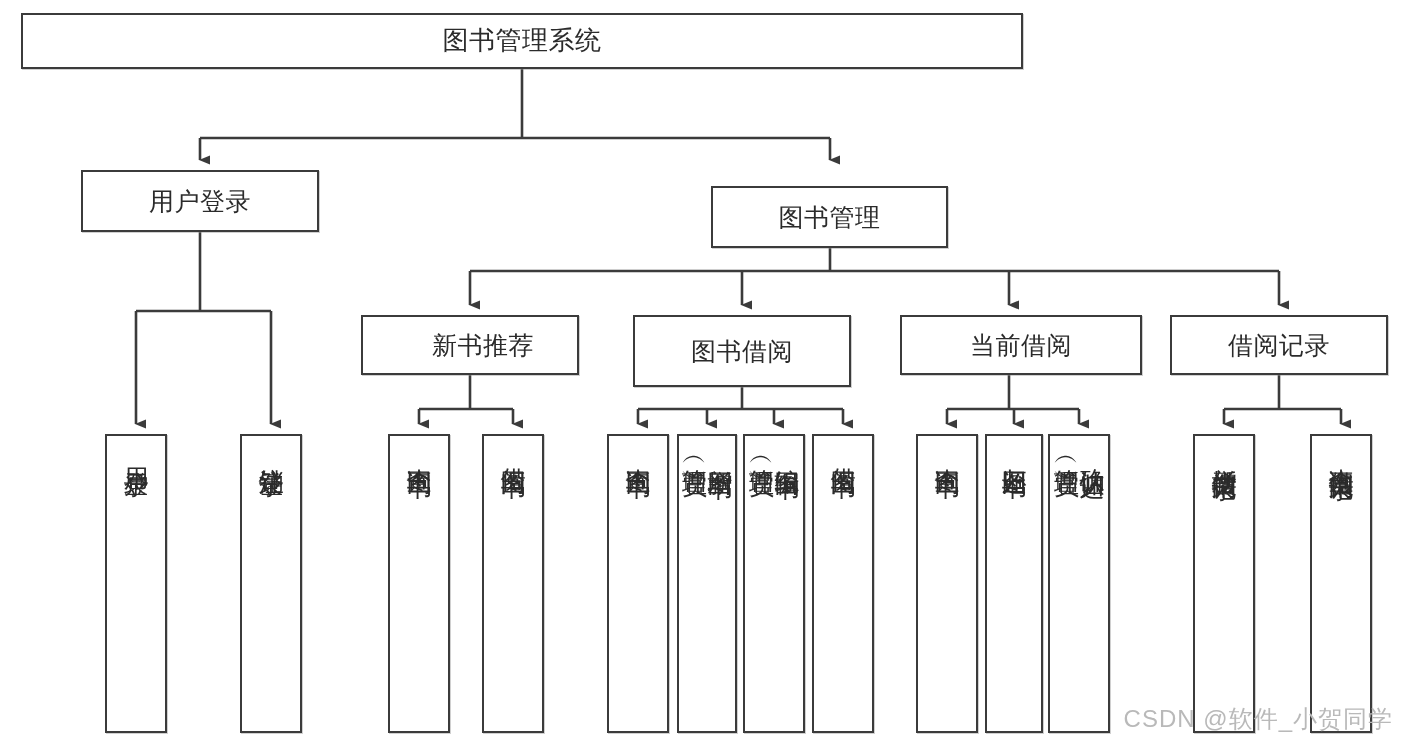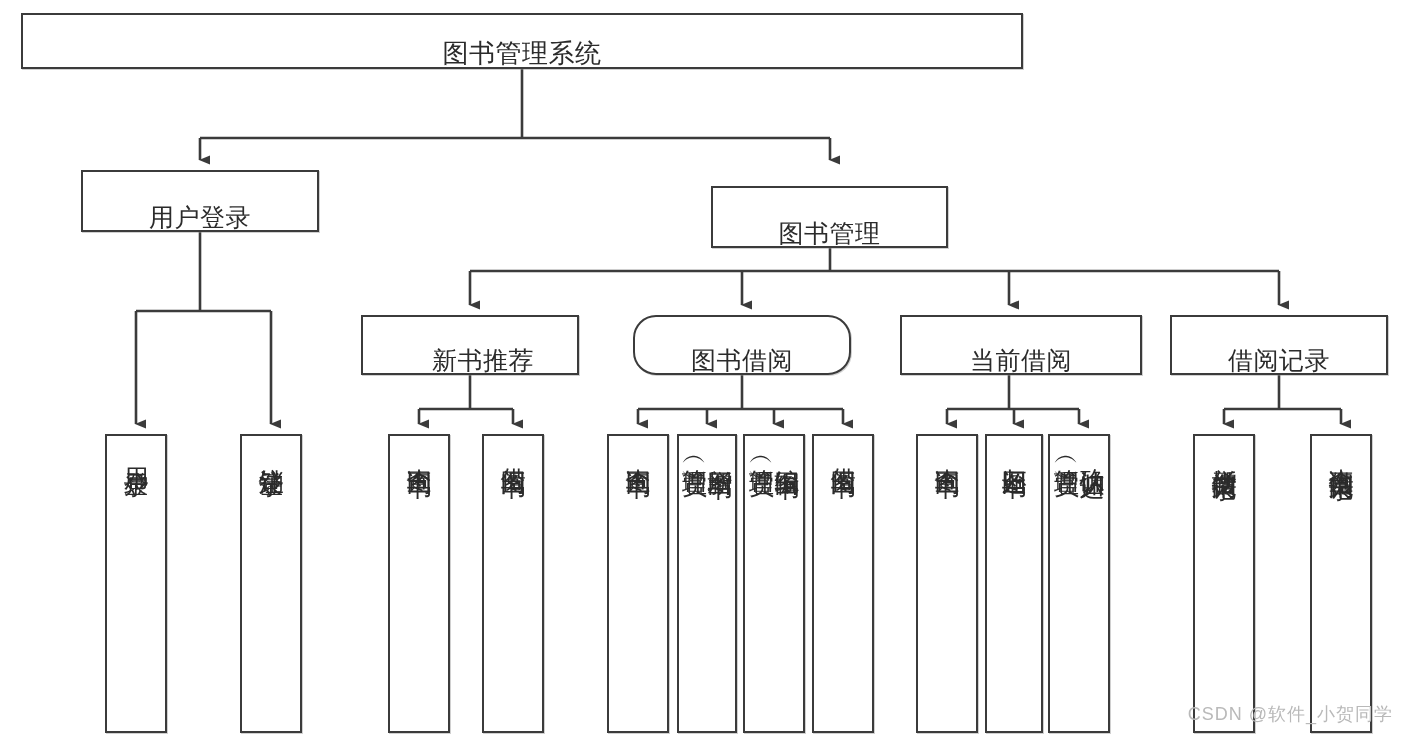--- a/index.html
+++ b/index.html
@@ -24,21 +24,21 @@
     width: 1405px;
     height: 747px;
     pointer-events: none;
   }
   .node {
     position: absolute;
     box-sizing: border-box;
     border: 2.5px solid #3b3b3b;
     background: #ffffff;
     display: flex;
-    align-items: flex-end;
+    align-items: center;
     justify-content: center;
     color: #2b2b2b;
     box-shadow: 1px 1px 0 rgba(150,150,150,0.45);
   }
   .node .txt {
     display: block;
     text-align: center;
     line-height: 1.05;
     letter-spacing: 0.5px;
   }
@@ -57,22 +57,22 @@
     line-height: 1.02;
     letter-spacing: 2px;
     white-space: pre-line;
   }
   .node.root {
     font-size: 26px;
   }
   #watermark {
     position: absolute;
     right: 12px;
-    bottom: 21px;
-    font-size: 18px;
+    bottom: 12px;
+    font-size: 24px;
     color: #b9b9b9;
     letter-spacing: 1px;
     user-select: none;
   }
 </style>
 </head>
 <body>
 
 <div id="stage">
 
@@ -133,21 +133,21 @@
   <div class="node h" style="left: 81px; top: 170px; width: 238px; height: 62px;">
     <span class="txt">用户登录</span>
   </div>
   <div class="node h" style="left: 711px; top: 186px; width: 237px; height: 62px;">
     <span class="txt">图书管理</span>
   </div>
 
   <div class="node h" style="left: 361px; top: 315px; width: 218px; height: 60px; padding-left: 26px;">
     <span class="txt">新书推荐</span>
   </div>
-  <div class="node h" style="left: 633px; top: 315px; width: 218px; height: 60px; border-radius: 23px;">
+  <div class="node h" style="left: 633px; top: 315px; width: 218px; height: 72px;">
     <span class="txt">图书借阅</span>
   </div>
   <div class="node h" style="left: 900px; top: 315px; width: 242px; height: 60px;">
     <span class="txt">当前借阅</span>
   </div>
   <div class="node h" style="left: 1170px; top: 315px; width: 218px; height: 60px;">
     <span class="txt">借阅记录</span>
   </div>
 
   <div class="node v" style="left: 105px; top: 434px; width: 62px; height: 299px;">

